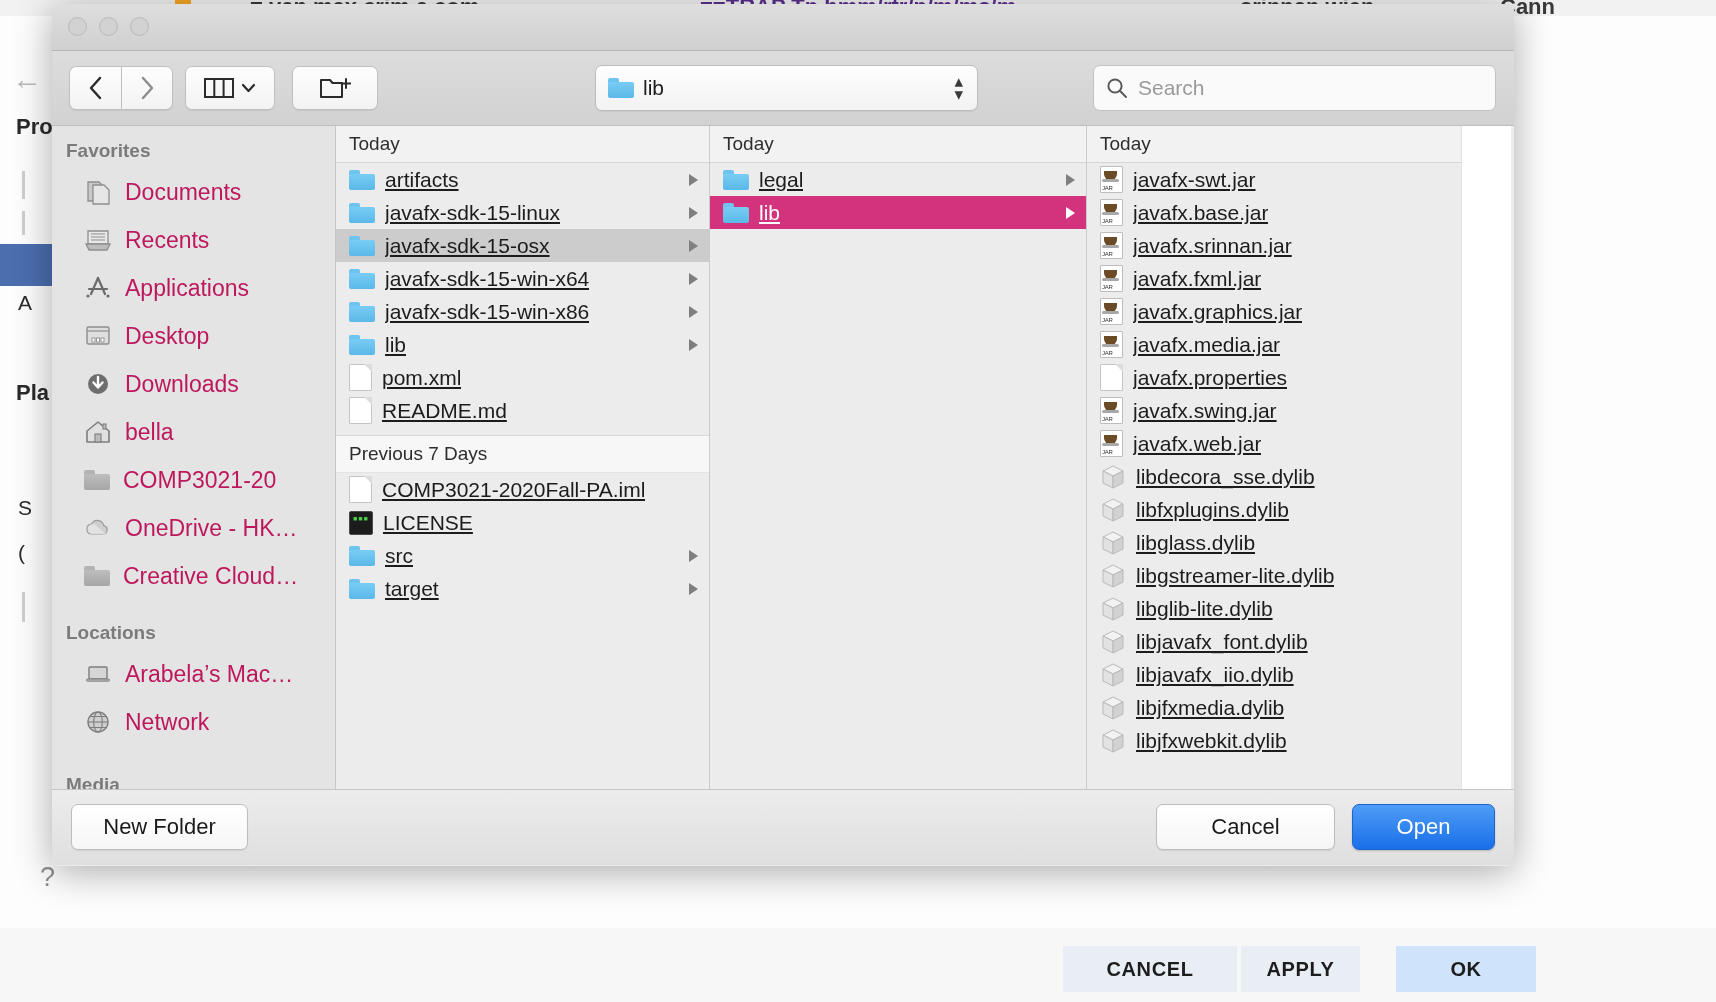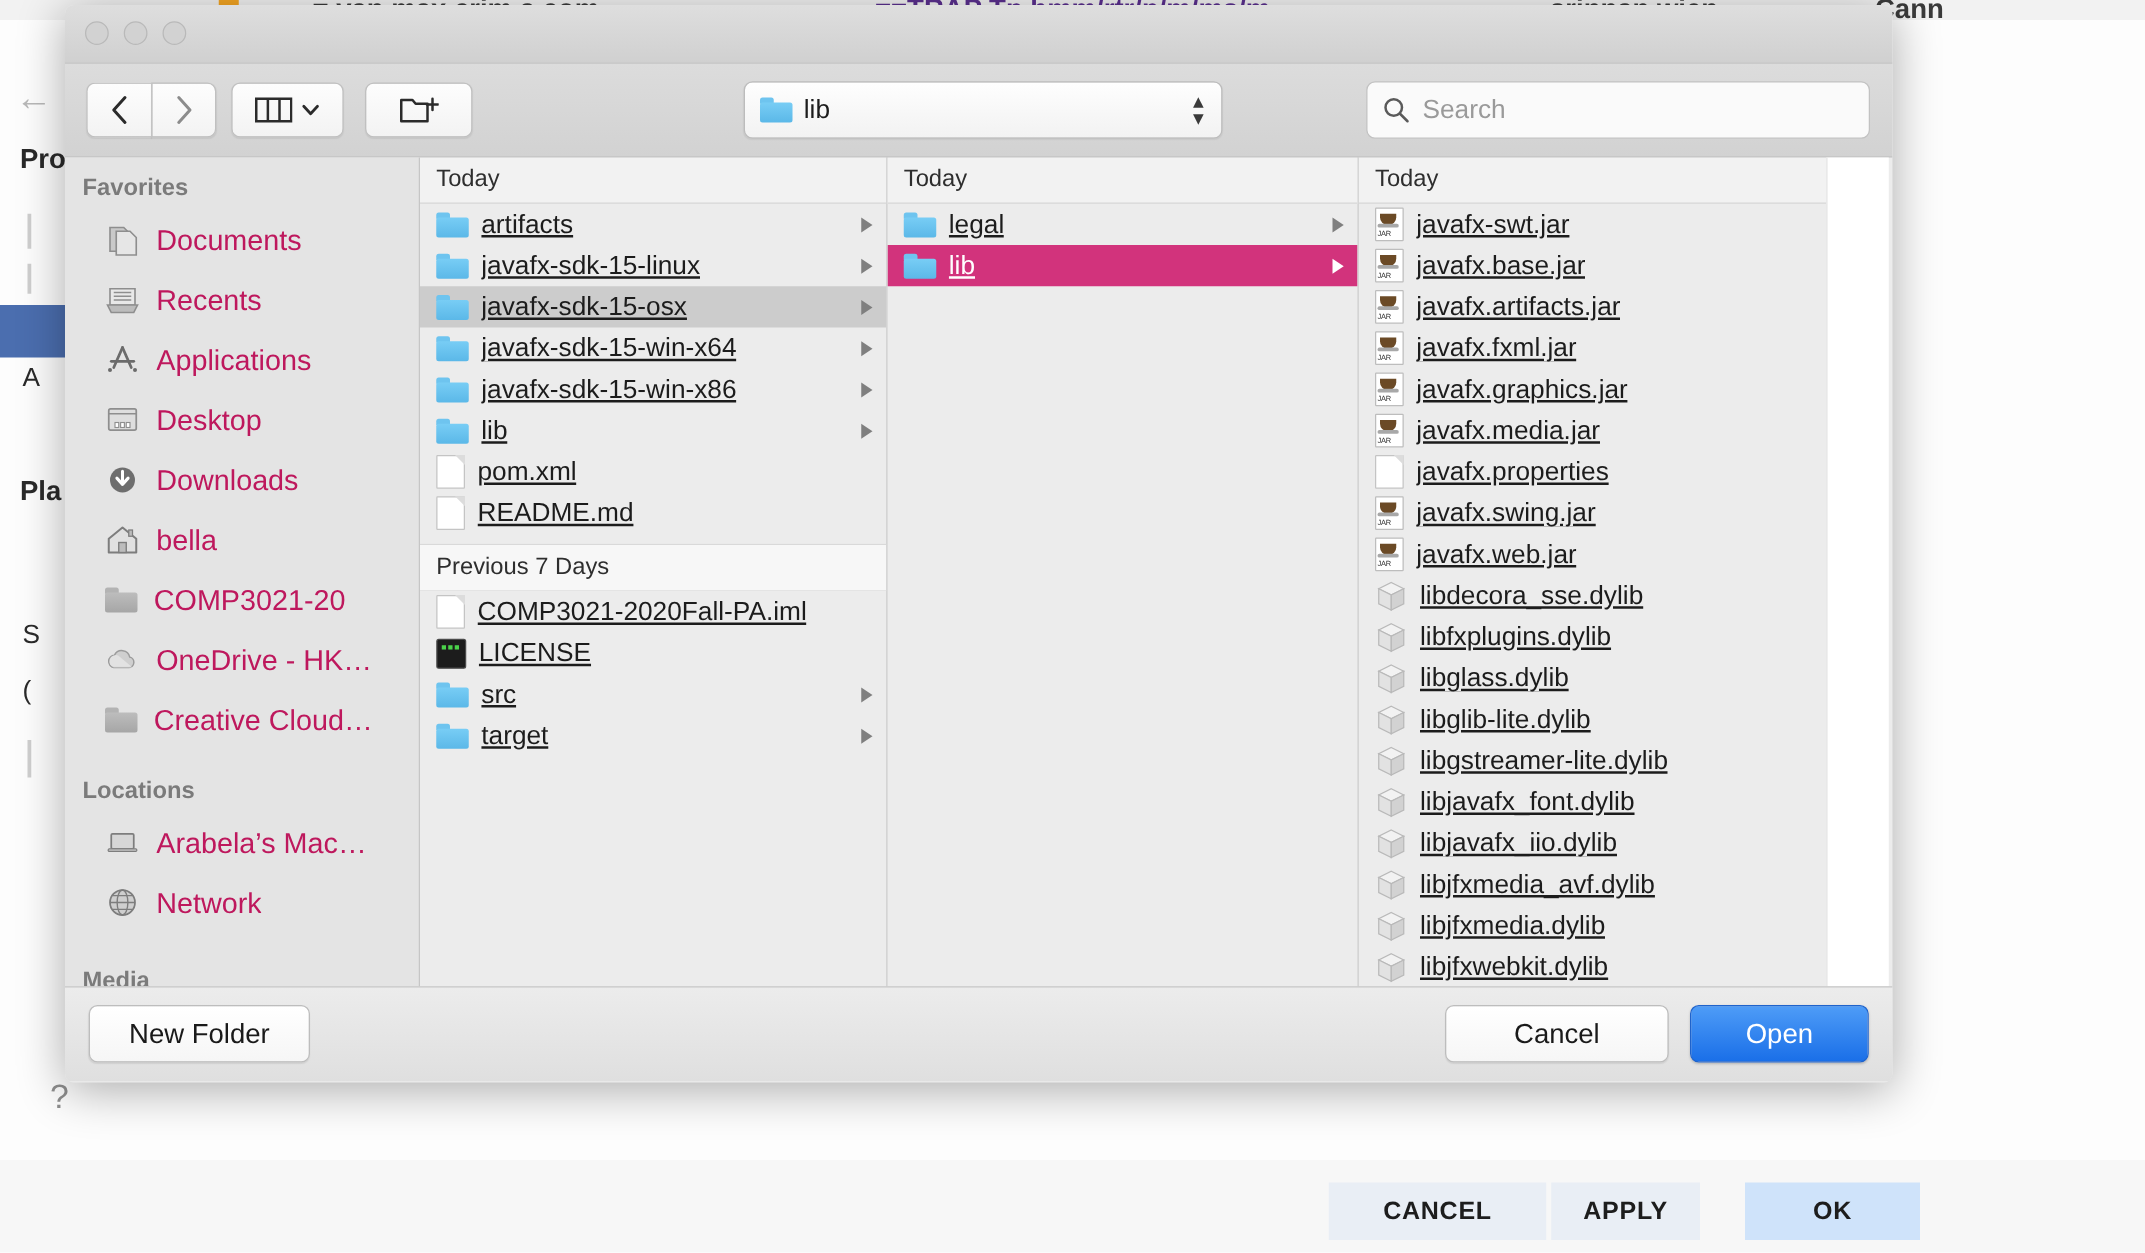--- a/index.html
+++ b/index.html
@@ -614,21 +614,21 @@
             </div>
           <span class="name">javafx.base.jar</span>
         </div>
         <div class="row">
           <div class="jar">
               <div class="page"></div>
               <div class="cup"></div>
               <div class="saucer"></div>
               <div class="tag">JAR</div>
             </div>
-          <span class="name">javafx.artifacts.jar</span>
+          <span class="name">javafx.srinnan.jar</span>
         </div>
         <div class="row">
           <div class="jar">
               <div class="page"></div>
               <div class="cup"></div>
               <div class="saucer"></div>
               <div class="tag">JAR</div>
             </div>
           <span class="name">javafx.fxml.jar</span>
         </div>
@@ -707,61 +707,51 @@
           <span class="name">libglass.dylib</span>
         </div>
         <div class="row">
           <svg class="cube" viewBox="0 0 26 26">
               <g>
                 <polygon points="13,2 23,7 13,12 3,7" fill="#f2f2f2" stroke="#b9b9b9" stroke-width="1"></polygon>
                 <polygon points="3,7 13,12 13,24 3,19" fill="#e2e2e2" stroke="#b9b9b9" stroke-width="1"></polygon>
                 <polygon points="23,7 13,12 13,24 23,19" fill="#d2d2d2" stroke="#b9b9b9" stroke-width="1"></polygon>
               </g>
             </svg>
+          <span class="name">libgstreamer-lite.dylib</span>
+        </div>
+        <div class="row">
+          <svg class="cube" viewBox="0 0 26 26">
+              <g>
+                <polygon points="13,2 23,7 13,12 3,7" fill="#f2f2f2" stroke="#b9b9b9" stroke-width="1"></polygon>
+                <polygon points="3,7 13,12 13,24 3,19" fill="#e2e2e2" stroke="#b9b9b9" stroke-width="1"></polygon>
+                <polygon points="23,7 13,12 13,24 23,19" fill="#d2d2d2" stroke="#b9b9b9" stroke-width="1"></polygon>
+              </g>
+            </svg>
           <span class="name">libglib-lite.dylib</span>
         </div>
         <div class="row">
           <svg class="cube" viewBox="0 0 26 26">
               <g>
                 <polygon points="13,2 23,7 13,12 3,7" fill="#f2f2f2" stroke="#b9b9b9" stroke-width="1"></polygon>
                 <polygon points="3,7 13,12 13,24 3,19" fill="#e2e2e2" stroke="#b9b9b9" stroke-width="1"></polygon>
                 <polygon points="23,7 13,12 13,24 23,19" fill="#d2d2d2" stroke="#b9b9b9" stroke-width="1"></polygon>
               </g>
             </svg>
-          <span class="name">libgstreamer-lite.dylib</span>
-        </div>
-        <div class="row">
-          <svg class="cube" viewBox="0 0 26 26">
-              <g>
-                <polygon points="13,2 23,7 13,12 3,7" fill="#f2f2f2" stroke="#b9b9b9" stroke-width="1"></polygon>
-                <polygon points="3,7 13,12 13,24 3,19" fill="#e2e2e2" stroke="#b9b9b9" stroke-width="1"></polygon>
-                <polygon points="23,7 13,12 13,24 23,19" fill="#d2d2d2" stroke="#b9b9b9" stroke-width="1"></polygon>
-              </g>
-            </svg>
           <span class="name">libjavafx_font.dylib</span>
         </div>
         <div class="row">
           <svg class="cube" viewBox="0 0 26 26">
               <g>
                 <polygon points="13,2 23,7 13,12 3,7" fill="#f2f2f2" stroke="#b9b9b9" stroke-width="1"></polygon>
                 <polygon points="3,7 13,12 13,24 3,19" fill="#e2e2e2" stroke="#b9b9b9" stroke-width="1"></polygon>
                 <polygon points="23,7 13,12 13,24 23,19" fill="#d2d2d2" stroke="#b9b9b9" stroke-width="1"></polygon>
               </g>
             </svg>
           <span class="name">libjavafx_iio.dylib</span>
-        </div>
-        <div class="row">
-          <svg class="cube" viewBox="0 0 26 26">
-              <g>
-                <polygon points="13,2 23,7 13,12 3,7" fill="#f2f2f2" stroke="#b9b9b9" stroke-width="1"></polygon>
-                <polygon points="3,7 13,12 13,24 3,19" fill="#e2e2e2" stroke="#b9b9b9" stroke-width="1"></polygon>
-                <polygon points="23,7 13,12 13,24 23,19" fill="#d2d2d2" stroke="#b9b9b9" stroke-width="1"></polygon>
-              </g>
-            </svg>
-          <span class="name">libjfxmedia_avf.dylib</span>
         </div>
         <div class="row">
           <svg class="cube" viewBox="0 0 26 26">
               <g>
                 <polygon points="13,2 23,7 13,12 3,7" fill="#f2f2f2" stroke="#b9b9b9" stroke-width="1"></polygon>
                 <polygon points="3,7 13,12 13,24 3,19" fill="#e2e2e2" stroke="#b9b9b9" stroke-width="1"></polygon>
                 <polygon points="23,7 13,12 13,24 23,19" fill="#d2d2d2" stroke="#b9b9b9" stroke-width="1"></polygon>
               </g>
             </svg>
           <span class="name">libjfxmedia.dylib</span>

